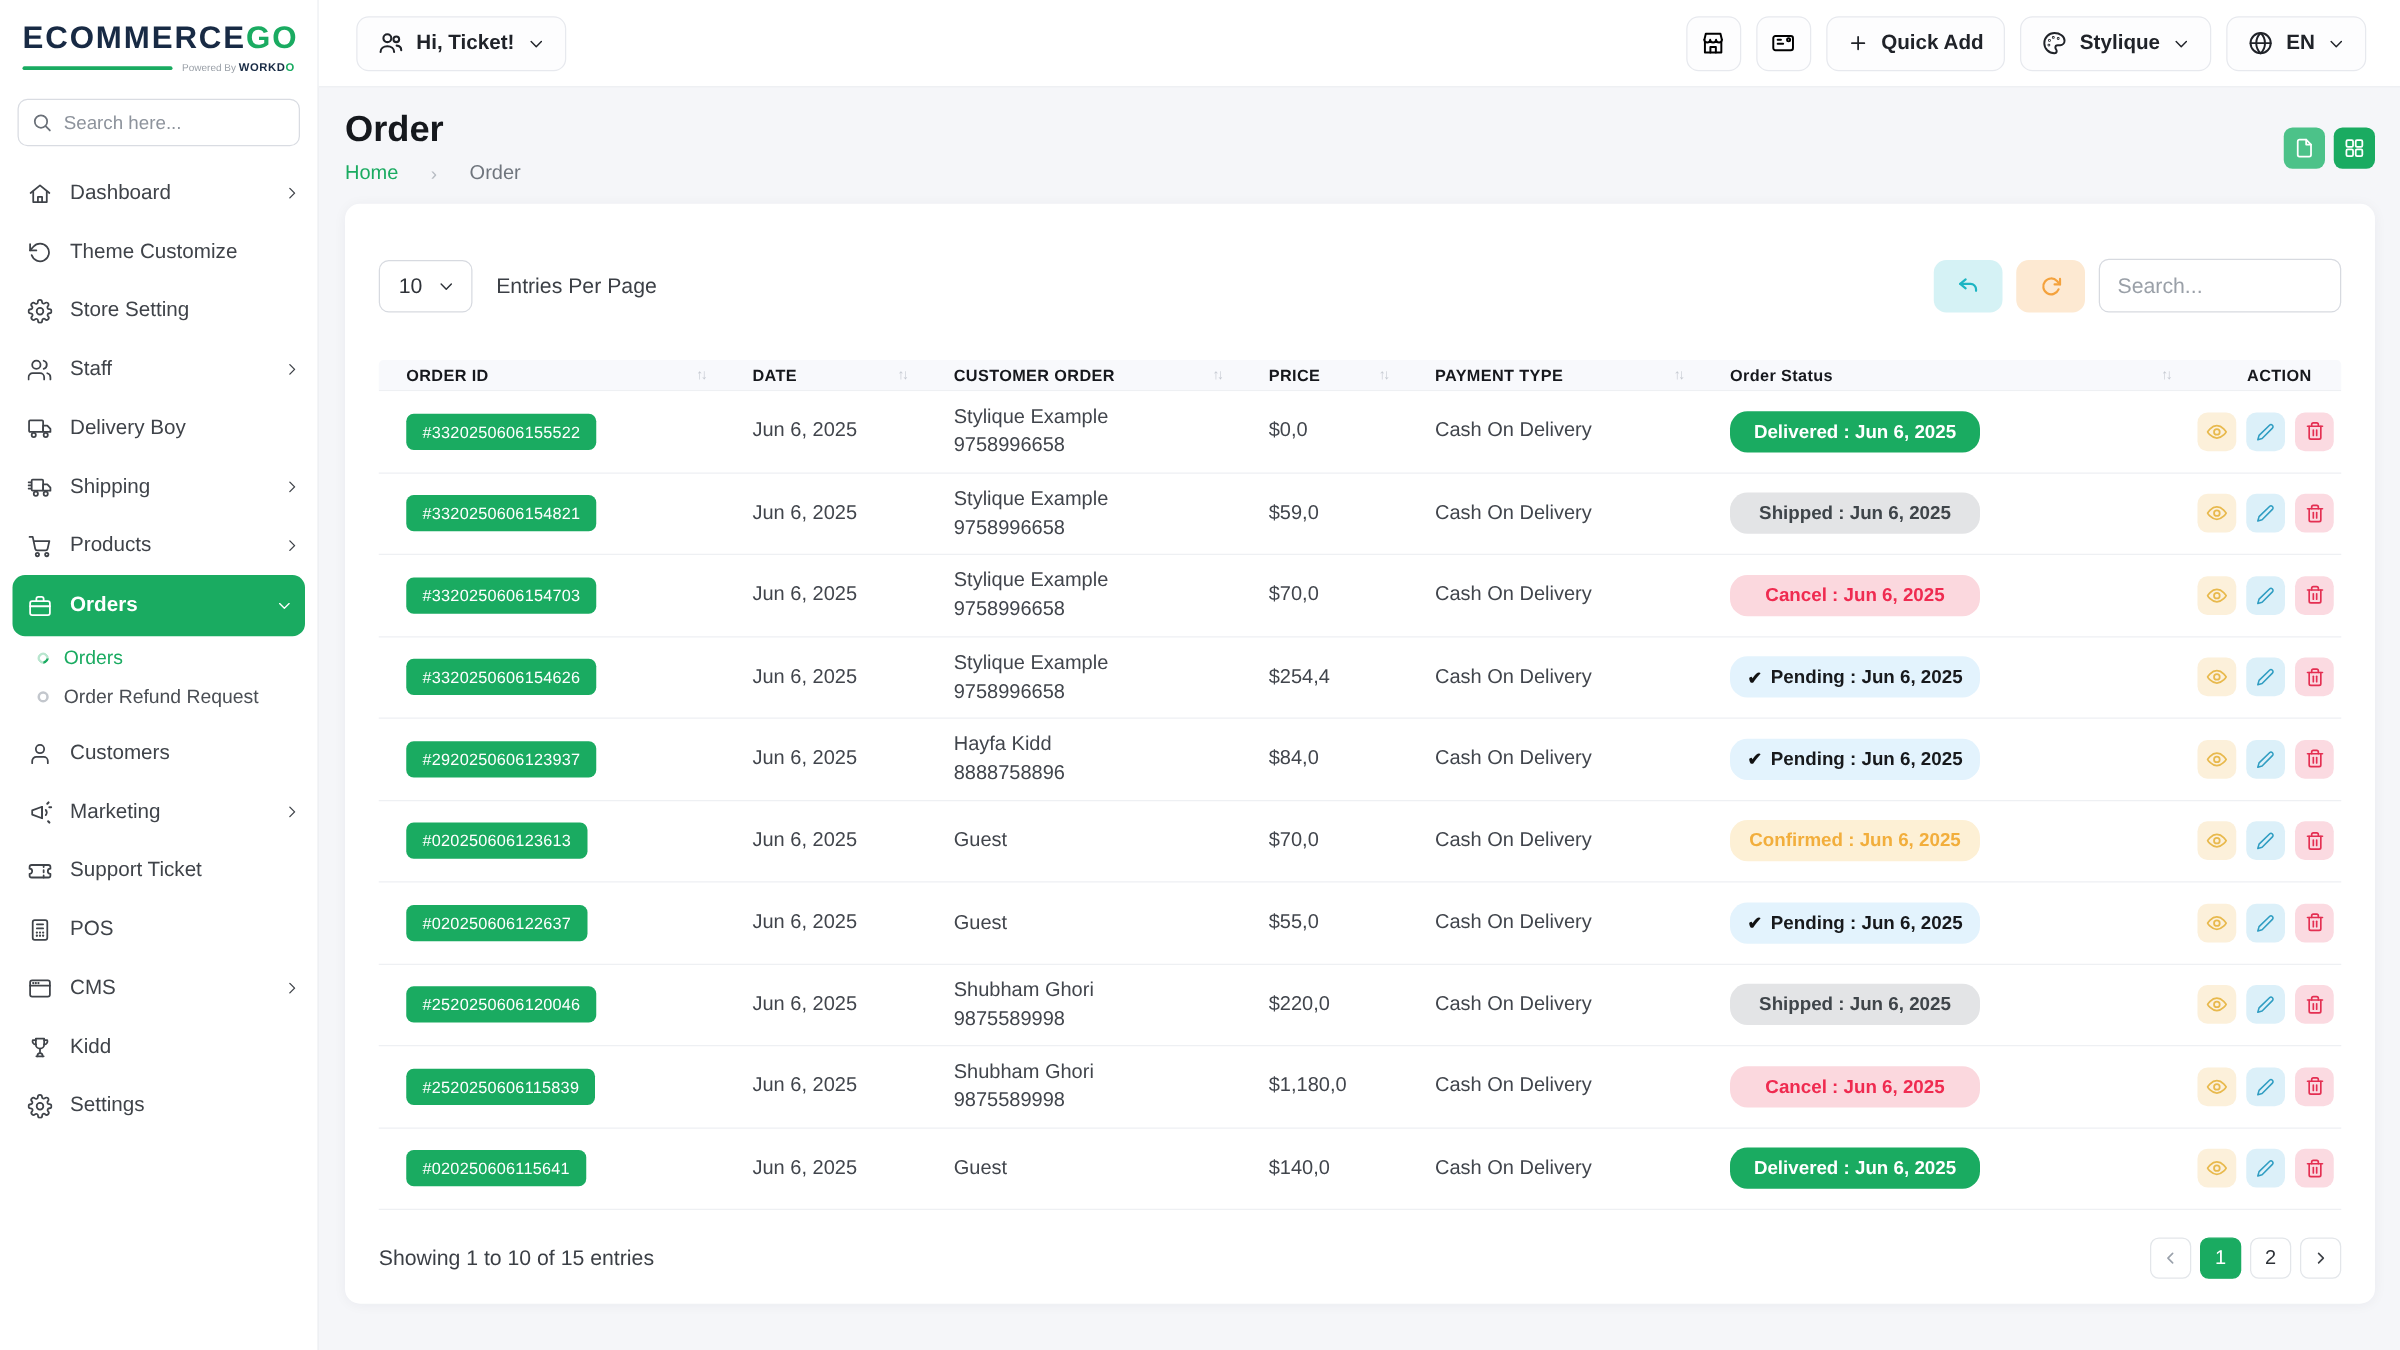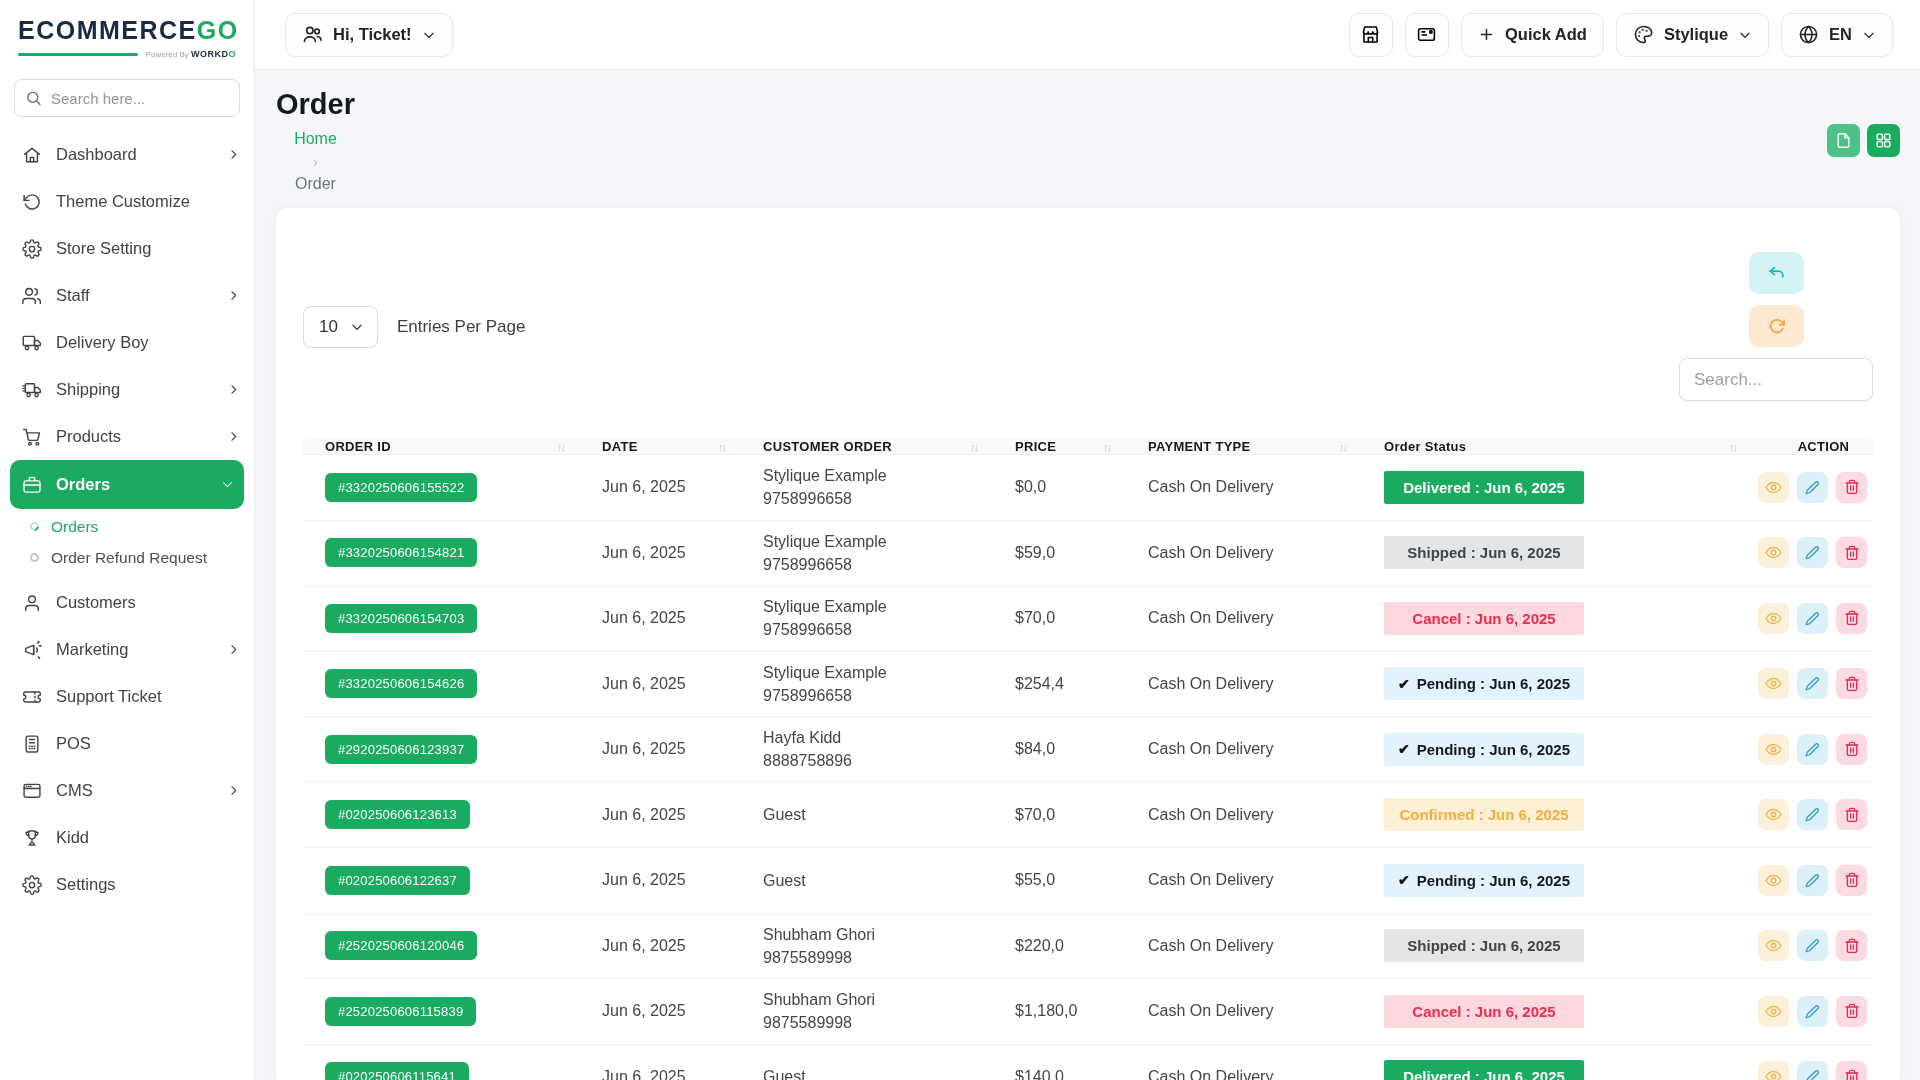--- a/index.html
+++ b/index.html
@@ -40,50 +40,50 @@
   
   .main { flex:1; display:flex; flex-direction:column; height:100%; }
   .topbar { height:70px; background:#fff; border-bottom:1px solid #e9ebef; display:flex; align-items:center; justify-content:space-between; padding:0 27px 0 30px; }
   .pill-btn { display:flex; align-items:center; gap:10px; border:1px solid #e7e9ee; background:#fdfdfe; border-radius:10px; height:44px; padding:0 16px; font-size:16.5px; font-weight:600; color:#202329; cursor:pointer; font-family:inherit; }
   .icon-btn { width:44px; height:44px; display:flex; align-items:center; justify-content:center; border:1px solid #e7e9ee; background:#fdfdfe; border-radius:10px; cursor:pointer; }
   .top-right { display:flex; align-items:center; gap:12px; }
 
   .content { flex:1; padding:18px 20px 0 21px; overflow:hidden; }
   .page-head { display:flex; justify-content:space-between; align-items:center; }
   .page-title { font-size:29px; font-weight:700; color:#15181d; }
-  .crumbs { display:flex; align-items:center; gap:5px; margin-top:9px; font-size:16px;flex-direction:column; }
+  .crumbs { display:flex; align-items:center; gap:26px; margin-top:9px; font-size:16px; }
   .crumb-home { color:var(--primary); cursor:pointer; }
   .crumb-sep { color:#b7bcc3; font-size:15px; }
   .crumb-cur { color:#6f757d; }
   .head-actions { display:flex; gap:7px; align-self:center; }
   .sq-btn { width:33px; height:33px; border:none; border-radius:7px; display:flex; align-items:center; justify-content:center; cursor:pointer; }
 
   .card { background:#fff; border-radius:12px; margin-top:15px; height:880px; box-shadow:0 1px 10px rgba(20,30,60,.05); padding:44px 27px 20px 27px; display:flex; flex-direction:column; }
 
   .toolbar { display:flex; align-items:center; justify-content:space-between; margin-bottom:38px; }
   .tb-left { display:flex; align-items:center; gap:19px; }
   .entries-select { display:flex; align-items:center; gap:12px; border:1px solid #d7dae0; border-radius:8px; height:42px; padding:0 13px 0 15px; font-size:17px; color:#2e3238; cursor:pointer; background:#fff; }
   .entries-label { font-size:17px; color:#3b3f45; }
-  .tb-right { display:flex; align-items:center; gap:11px;flex-direction:column; }
+  .tb-right { display:flex; align-items:flex-end; gap:11px; }
   .soft-btn { width:55px; height:42px; border:none; border-radius:10px; display:flex; align-items:center; justify-content:center; cursor:pointer; }
   .tb-search input { width:194px; height:43px; border:1px solid #d7dae0; border-radius:8px; padding:0 14px; font-size:17px; color:#3c4046; outline:none; font-family:inherit; }
   .tb-search input::placeholder { color:#9aa0a8; }
 
   
   .grid-row { display:grid; grid-template-columns:277px 161px 252px 133px 236px 390px 1fr; align-items:center; }
   .thead { background:#f8f9fc; border-bottom:1px solid #eef0f3; height:42px; border-radius:4px 4px 0 0; }
   .th { display:flex; align-items:center; padding-left:22px; padding-right:16px; font-size:13px; font-weight:700; color:#16181d; letter-spacing:.3px; cursor:pointer; }
   .th .sort { margin-left:auto; font-size:11px; letter-spacing:-2px; color:#c5c9d1; font-weight:400; }
   .th.center { justify-content:center; padding-right:0; cursor:default; }
   .trow { border-bottom:1px solid #eef0f3; height:65.5px; }
   .td { padding-left:22px; font-size:16px; color:#41454c; }
   .oid-badge { display:inline-block; background:var(--primary); color:#fff; font-size:13px; font-weight:400; padding:7px 13px; border-radius:6px; letter-spacing:.2px; }
   .cust-name { line-height:1.45; }
   .cust-phone { line-height:1.45; }
-  .status-badge { width:200px; text-align:center; padding:8px 12px; border-radius:2px; font-size:15px; font-weight:600; display:flex; align-items:center; justify-content:center; gap:7px; }
+  .status-badge { width:200px; text-align:center; padding:8px 12px; border-radius:14px; font-size:15px; font-weight:600; display:flex; align-items:center; justify-content:center; gap:7px; }
   .status-badge .chk { font-weight:900; font-size:14px; color:#111; }
   .actions-cell { display:flex; gap:8px; justify-content:center; padding-left:0; }
   .act-btn { width:31px; height:31px; border:none; border-radius:8px; display:flex; align-items:center; justify-content:center; cursor:pointer; }
 
   
   .table-foot { display:flex; align-items:center; justify-content:space-between; margin-top:22px; }
   .showing { font-size:17px; color:#3b3f45; }
   .pager { display:flex; gap:7px; }
   .page-btn { min-width:33px; height:33px; border:1px solid #e3e6ea; background:#fff; border-radius:7px; display:flex; align-items:center; justify-content:center; font-size:16px; color:#2e3238; cursor:pointer; font-family:inherit; }
   .page-btn.active { background:var(--primary); border-color:var(--primary); color:#fff; }

